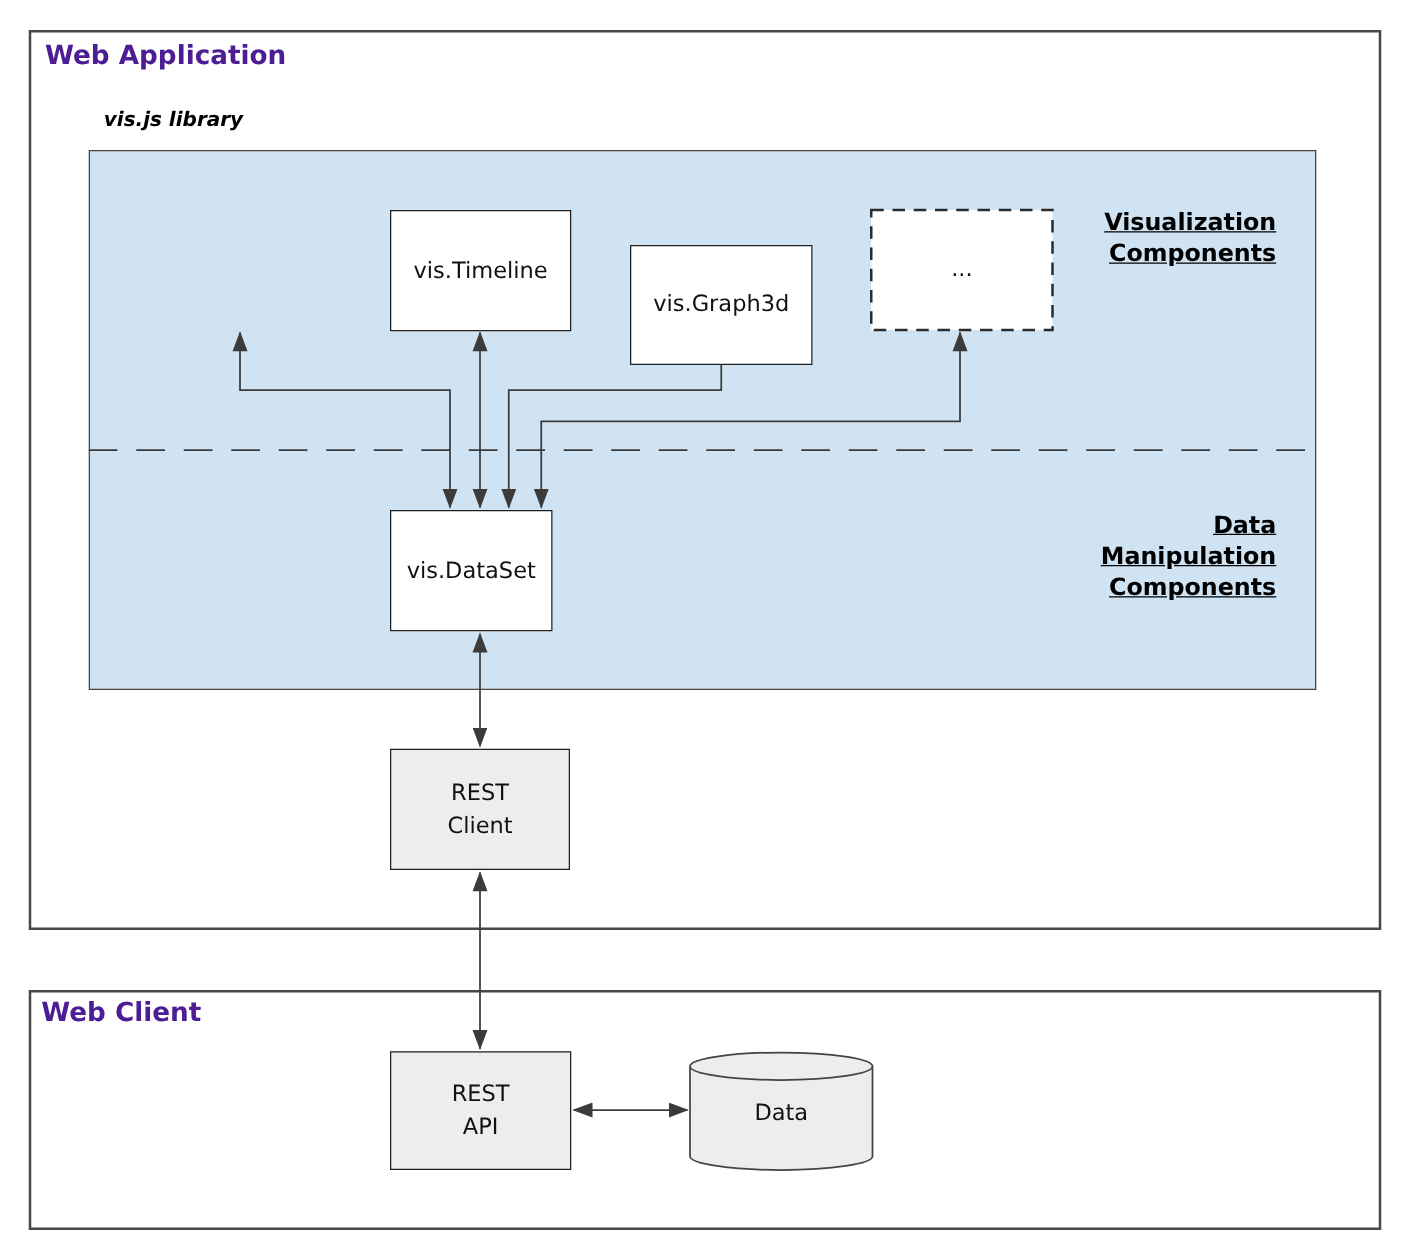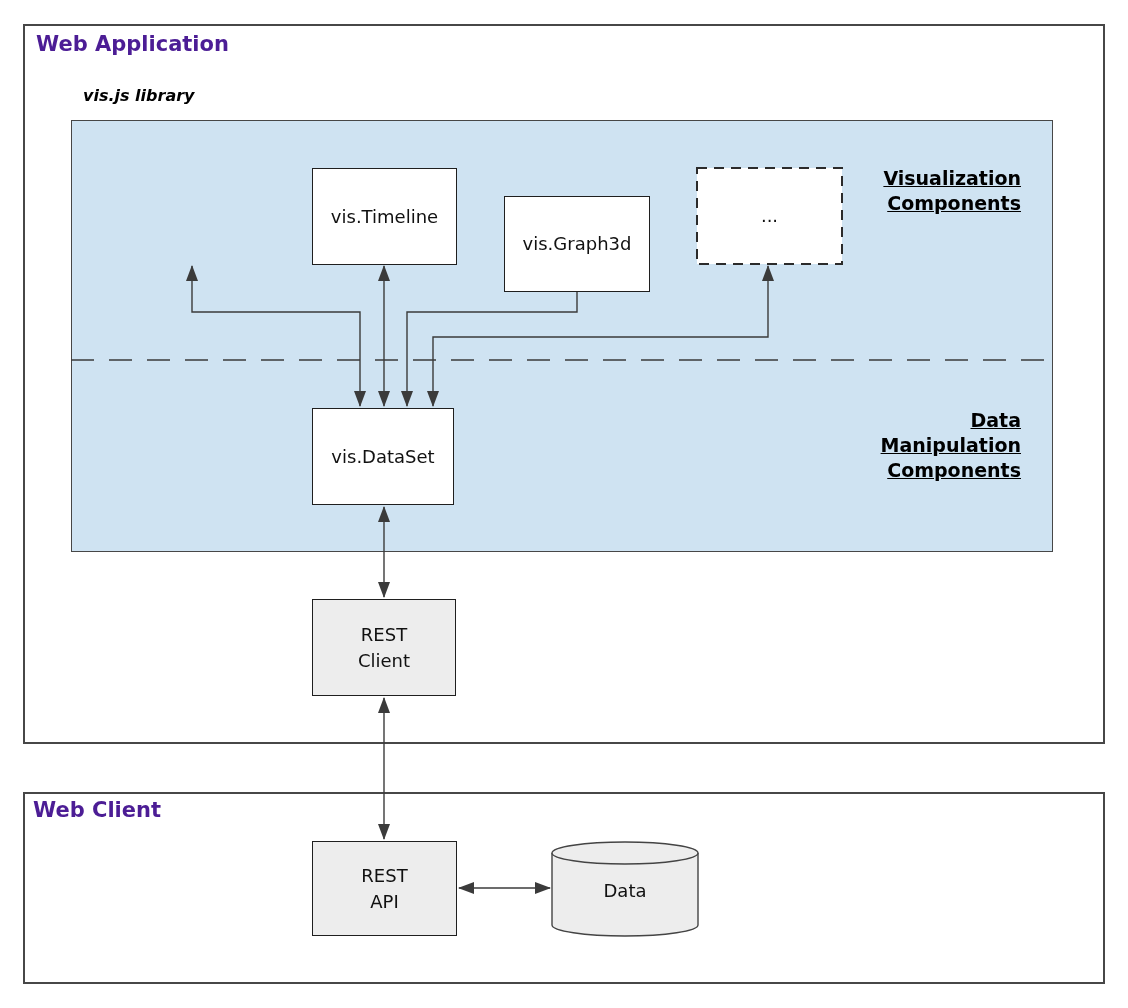--- a/index.html
+++ b/index.html
@@ -111,21 +111,21 @@
   <div class="node borderless" style="left:697px;top:168px;width:145px;height:96px;">
     <span>...</span>
   </div>
 
   <div class="section-label" style="top:166px;">Visualization
 Components</div>
   <div class="section-label" style="top:408px;">Data
 Manipulation
 Components</div>
 
-  <div class="node" style="left:312px;top:408px;width:142px;height:97px;">
+  <div class="node" style="left:312px;top:408px;width:130px;height:97px;">
     <span>vis.DataSet</span>
   </div>
 
   <div class="node gray" style="left:312px;top:599px;width:144px;height:97px;">
     <span>REST
 Client</span>
   </div>
 
   <div class="node gray" style="left:312px;top:841px;width:145px;height:95px;">
     <span>REST

